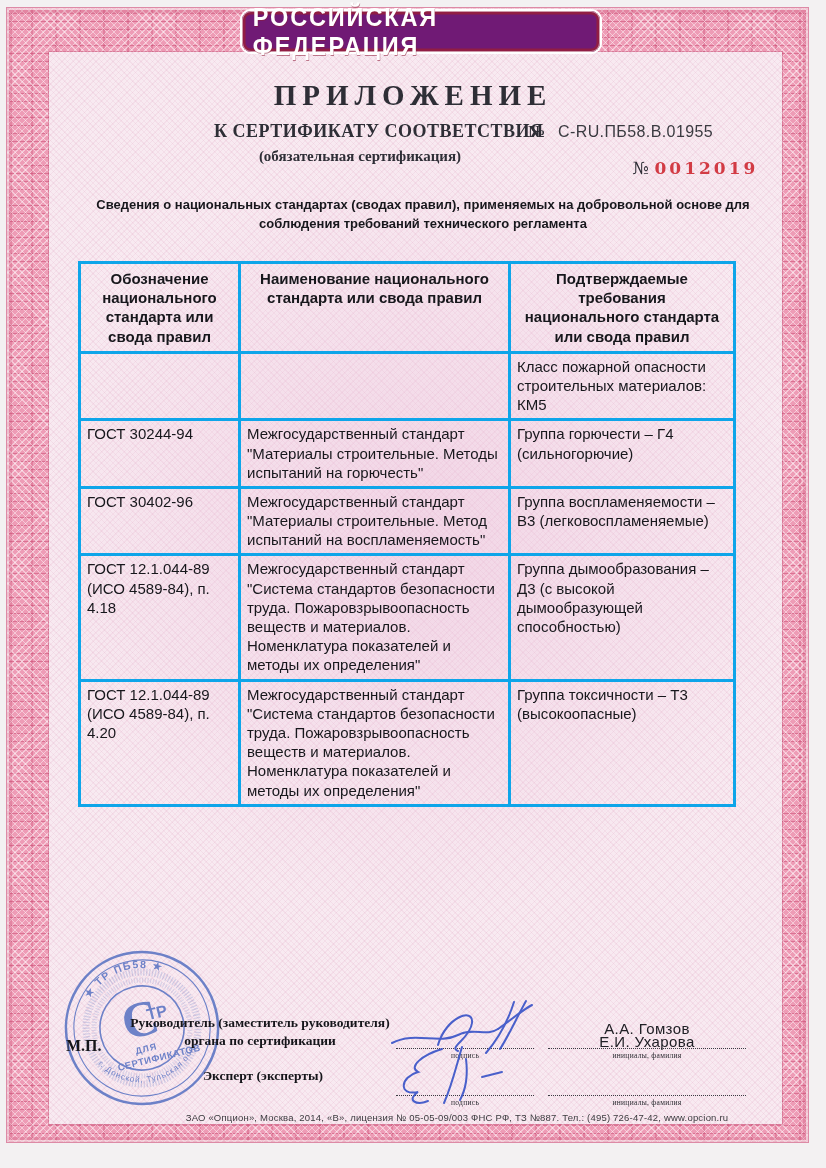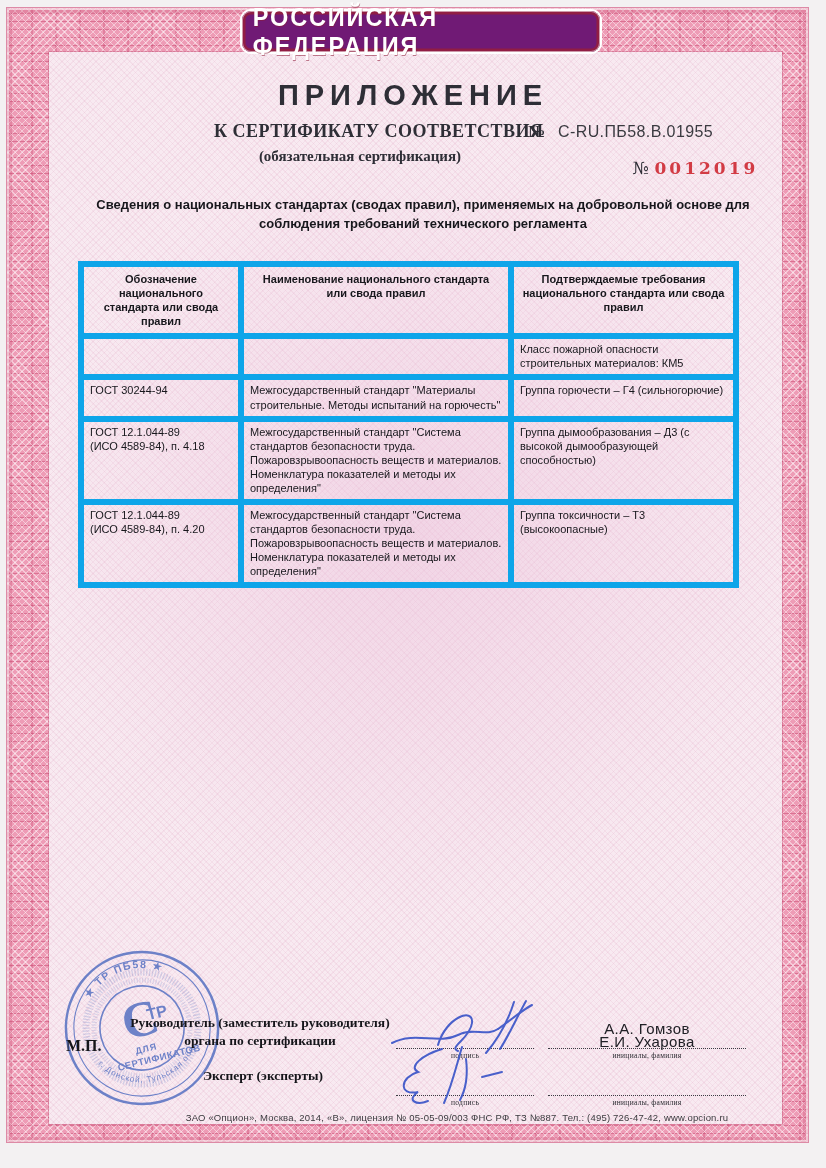--- a/index.html
+++ b/index.html
@@ -37,21 +37,21 @@
     background:#701a75;border-radius:9px;
     box-shadow:0 0 0 2px #fff, inset 0 0 0 1px rgba(255,255,255,.55), inset 0 0 0 3.5px rgba(150,30,60,.85);
     display:flex;align-items:center;justify-content:center;
   }
   .banner span{
     color:#fff;font-weight:bold;font-size:25px;letter-spacing:2px;
     transform:scaleX(.94);text-shadow:.5px .5px 0 rgba(140,25,55,.55);
   }
   .doc-title{
     position:absolute;top:79px;left:0;width:100%;text-align:center;
-    font-family:Liberation Sans, sans-serif;font-weight:bold;font-size:29px;
+    font-family:Liberation Serif, serif;font-weight:bold;font-size:29px;
     letter-spacing:6px;color:#2e2e36;
   }
   .subtitle{
     position:absolute;top:121px;left:214px;
     font-family:"Liberation Serif",serif;font-weight:bold;font-size:18px;
     letter-spacing:.5px;color:#2e2e36;
   }
   .no-sign{
     position:absolute;top:122px;left:528px;
     font-family:"Liberation Serif",serif;font-weight:bold;font-size:17px;color:#2e2e36;
@@ -73,21 +73,21 @@
     position:absolute;top:196px;left:80px;right:60px;text-align:center;
     font-weight:bold;font-size:13px;line-height:1.45;color:#17171c;
   }
 
   
   table.standards{
     position:absolute;top:261px;left:78px;width:655px;
     border-collapse:collapse;table-layout:fixed;
   }
   .standards th,.standards td{
-    border:6px solid #0ea5e9;font-size:11px;line-height:1.28;
+    border:3px solid #0ea5e9;font-size:15px;line-height:1.28;
     color:#17171c;vertical-align:top;
   }
   .standards th{text-align:center;font-weight:bold;padding:5px 8px;}
   .standards td{text-align:left;padding:3px 6px 4px;white-space:pre-line;}
 
   
   .stamp{position:absolute;left:62px;top:948px;width:160px;height:160px;opacity:.82;}
   .mp{
     position:absolute;left:66px;top:1037px;
     font-family:"Liberation Serif",serif;font-weight:bold;font-size:16px;color:#15151a;
@@ -154,20 +154,25 @@
     <tbody>
         <tr>
           <td></td>
           <td></td>
           <td>Класс пожарной опасности строительных материалов: КМ5</td>
         </tr>
         <tr>
           <td>ГОСТ 30244-94</td>
           <td>Межгосударственный стандарт "Материалы строительные. Методы испытаний на горючесть"</td>
           <td>Группа горючести – Г4 (сильногорючие)</td>
+        </tr>
+        <tr>
+          <td>ГОСТ 30402-96</td>
+          <td>Межгосударственный стандарт "Материалы строительные. Метод испытаний на воспламеняемость"</td>
+          <td>Группа воспламеняемости – В3 (легковоспламеняемые)</td>
         </tr>
         <tr>
           <td>ГОСТ 12.1.044-89
 (ИСО 4589-84), п. 4.18</td>
           <td>Межгосударственный стандарт "Система стандартов безопасности труда. Пожаровзрывоопасность веществ и материалов. Номенклатура показателей и методы их определения"</td>
           <td>Группа дымообразования – Д3 (с высокой дымообразующей способностью)</td>
         </tr>
         <tr>
           <td>ГОСТ 12.1.044-89
 (ИСО 4589-84), п. 4.20</td>

